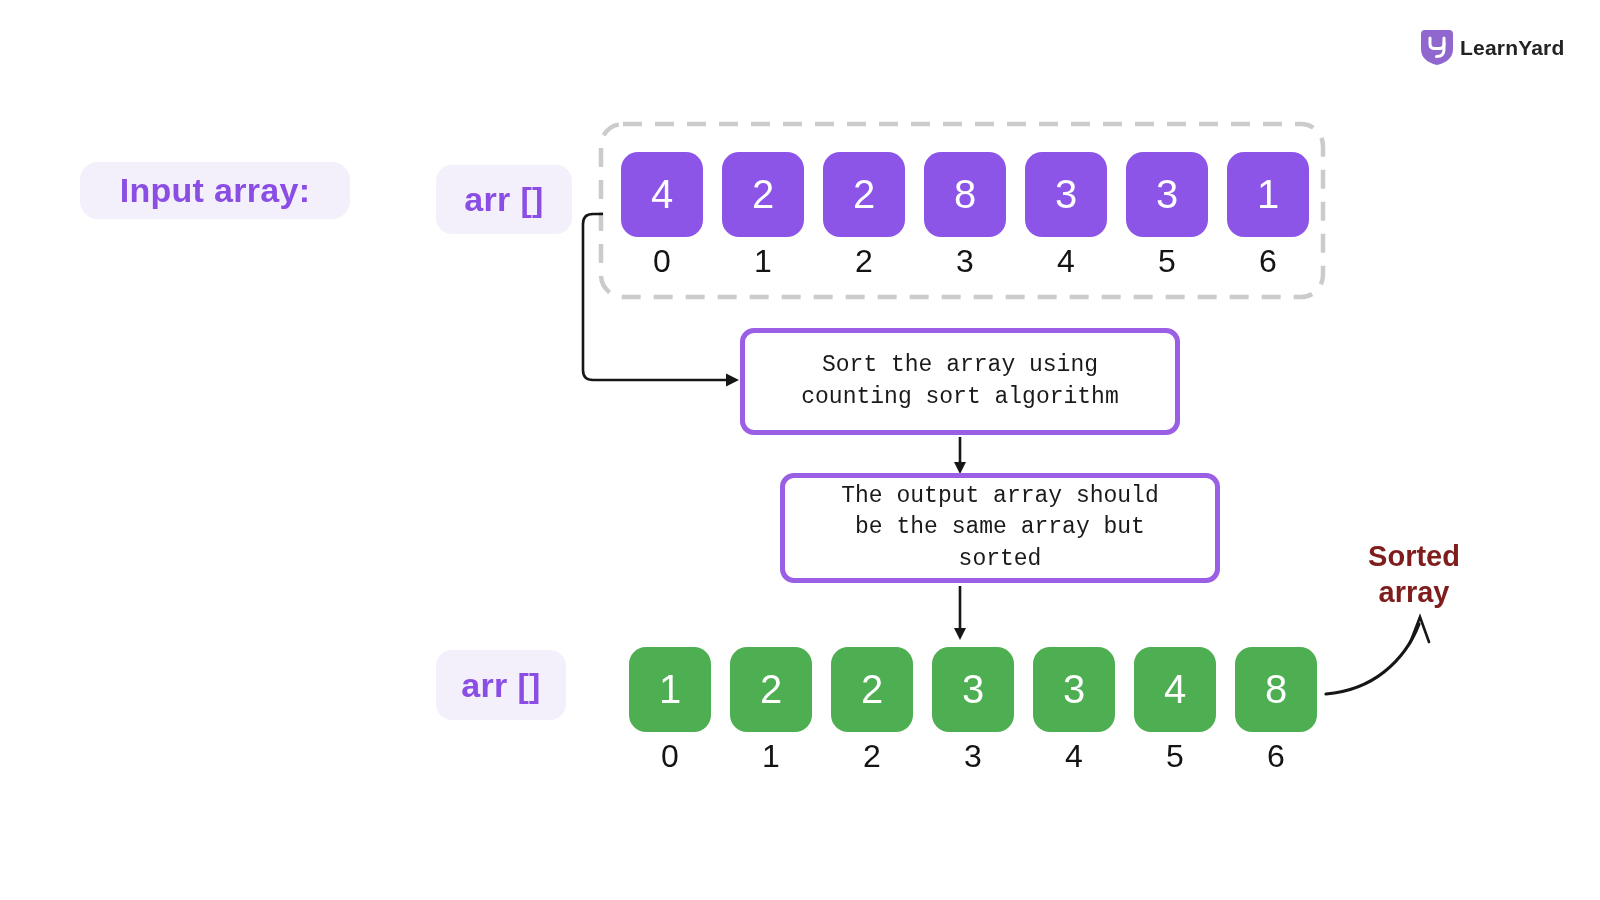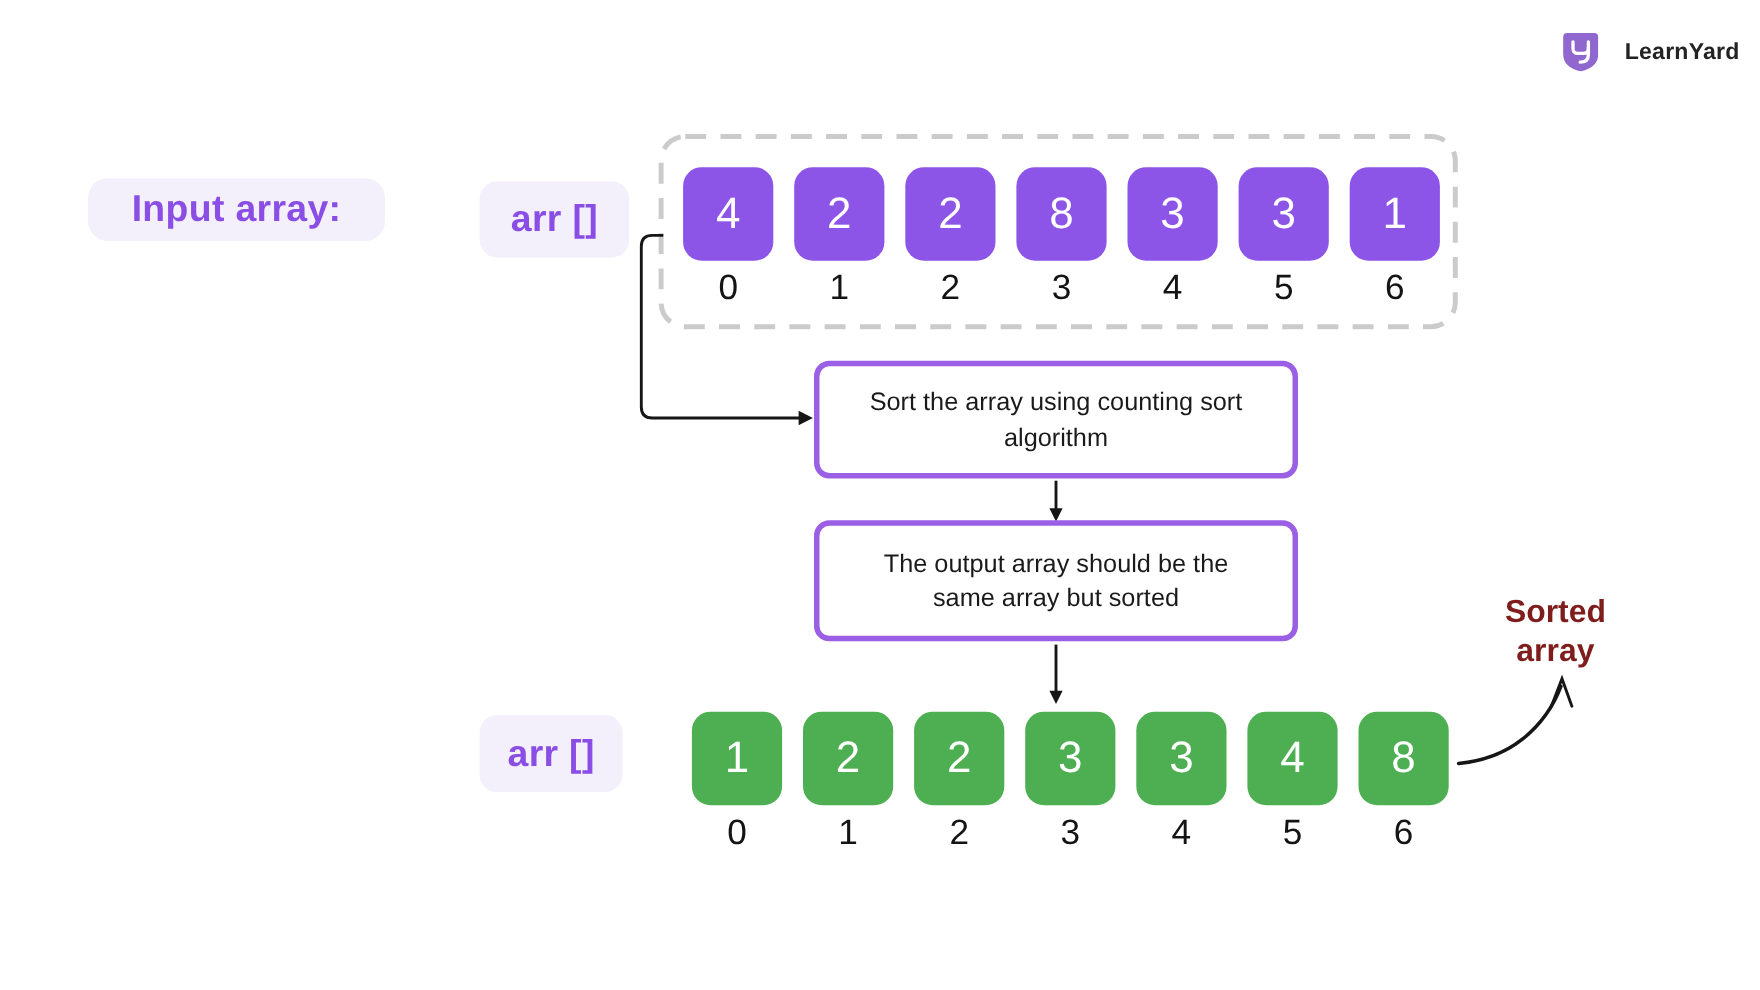--- a/index.html
+++ b/index.html
@@ -16,21 +16,21 @@
   #overlay {
     position: absolute;
     left: 0; top: 0;
     width: 1600px; height: 900px;
     pointer-events: none;
   }
   
   .logo {
     position: absolute;
     left: 1421px; top: 30px;
-    display: flex; align-items: center; gap: 24px;
+    display: flex; align-items: center; gap: 7px;
   }
   .logo-text {
     font-size: 21px;
     font-weight: 600;
     color: #232323;
     letter-spacing: 0.2px;
   }
   
   .pill {
     position: absolute;
@@ -79,23 +79,24 @@
     width: 440px;
     background: #ffffff;
     border: 5px solid #9A5FE4;
     border-radius: 14px;
     display: flex; align-items: center; justify-content: center;
     text-align: center;
     font-size: 23px;
     line-height: 1.35;
     color: #1a1a1a;
     padding: 0 42px;
+    font-family: Liberation Mono, monospace;
   }
   .flow-box-1 { top: 328px; height: 107px; }
-  .flow-box-2 { top: 473px; height: 110px; }
+  .flow-box-2 { top: 473px; height: 110px; margin-left: 40px; }
   
   .sorted-note {
     position: absolute;
     left: 1350px; top: 538px;
     width: 128px;
     text-align: center;
     font-size: 29px;
     font-weight: 600;
     color: #7f1d1d;
     line-height: 1.25;

